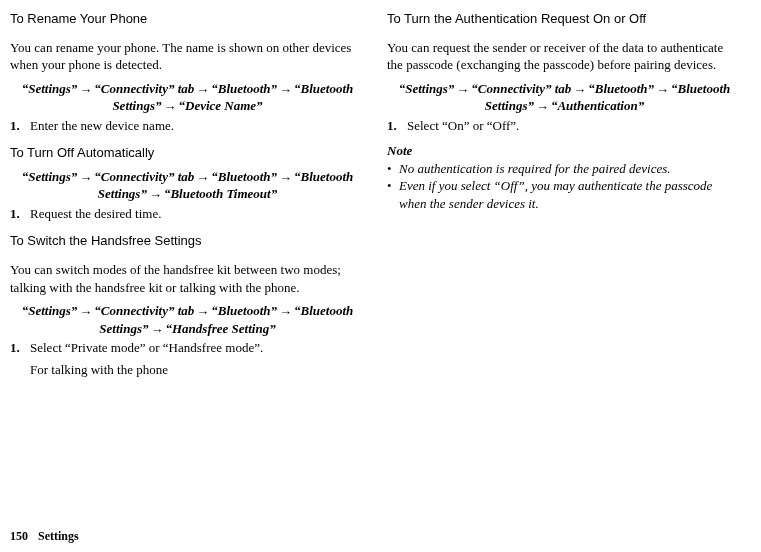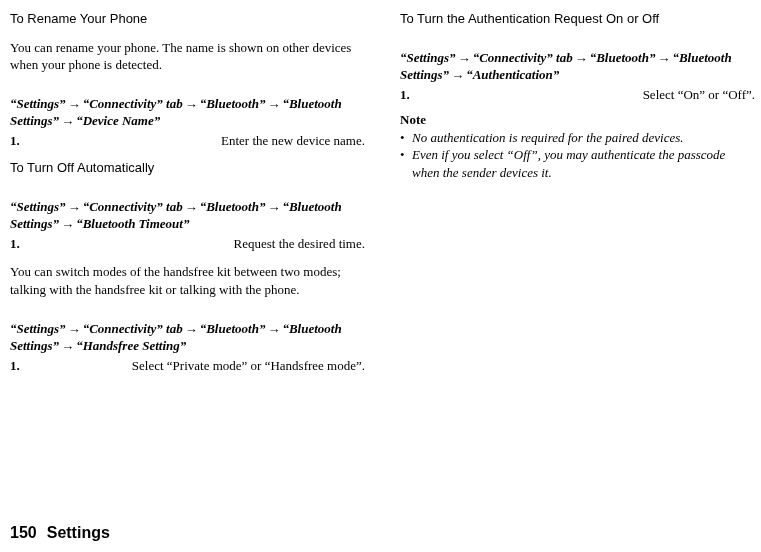--- a/index.html
+++ b/index.html
@@ -13,91 +13,92 @@
       line-height: 1.35;
       color: #000;
       background: #fff;
       width: 761px;
       height: 552px;
       padding: 10px 0 0 10px;
       position: relative;
     }
     .columns {
       display: flex;
-      gap: 35px;
+      gap: 22px;
     }
     .col {
       width: 355px;
     }
     .heading {
       font-family: Arial, Helvetica, sans-serif;
       font-size: 13px;
       font-weight: normal;
       margin-top: 6px;
     }
     .heading.first {
       margin-top: 0;
     }
     .bodytext {
       margin-top: 11px;
     }
     .path {
       font-weight: bold;
       font-style: italic;
-      margin-top: 21px;
+      margin-top: 6px;
+      text-align: center;
     }
     .arrow {
       font-family: Arial, sans-serif;
       font-style: normal;
       font-weight: normal;
       margin: 0 2px;
     }
     .step {
       display: flex;
       margin-top: 2px;
     }
     .step-num {
       font-weight: bold;
       width: 20px;
       flex-shrink: 0;
     }
     .step-text {
       flex: 1;
-      text-align: right;
     }
     .substep {
       margin-left: 20px;
       margin-top: 4px;
     }
     .mode-table {
       margin-left: 20px;
       margin-top: 4px;
       display: grid;
       grid-template-columns: auto 1fr;
       column-gap: 4px;
     }
     .note-label {
       font-weight: bold;
+      font-style: italic;
       margin-top: 8px;
     }
     .bullet-item {
       display: flex;
       font-style: italic;
     }
     .bullet-mark {
       width: 12px;
       flex-shrink: 0;
       font-style: normal;
     }
     .footer {
       position: absolute;
       bottom: 8px;
       left: 10px;
-      font-family: Liberation Sans, sans-serif;
-      font-size: 16px;
+      font-family: Liberation Serif, serif;
+      font-size: 12px;
       font-weight: bold;
     }
     .footer-num {
       margin-right: 10px;
     }
   </style>
 </head>
 <body>
 
 <div class="columns">
@@ -116,34 +117,37 @@
 
     <div class="heading" style="margin-top:10px">To Turn Off Automatically</div>
     <div class="path">
       <span>“Settings”</span><span class="arrow">→</span><span>“Connectivity” tab</span><span class="arrow">→</span><span>“Bluetooth”</span><span class="arrow">→</span><span>“Bluetooth Settings”</span><span class="arrow">→</span><span>“Bluetooth Timeout”</span>
     </div>
     <div class="step">
       <div class="step-num">1.</div>
       <div class="step-text">Request the desired time.</div>
     </div>
 
+    <div class="heading" style="margin-top:10px">To Switch the Handsfree Settings</div>
     <div class="bodytext">You can switch modes of the handsfree kit between two modes; talking with the handsfree kit or talking with the phone.</div>
     <div class="path">
       <span>“Settings”</span><span class="arrow">→</span><span>“Connectivity” tab</span><span class="arrow">→</span><span>“Bluetooth”</span><span class="arrow">→</span><span>“Bluetooth Settings”</span><span class="arrow">→</span><span>“Handsfree Setting”</span>
     </div>
     <div class="step">
       <div class="step-num">1.</div>
       <div class="step-text">Select “Private mode” or “Handsfree mode”.</div>
     </div>
     <div class="mode-table">
+      <div>For talking with the phone</div>
     </div>
   </div>
 
   <div class="col">
     <div class="heading first">To Turn the Authentication Request On or Off</div>
+    <div class="bodytext">You can request the sender or receiver of the data to authenticate the passcode (exchanging the passcode) before pairing devices.</div>
     <div class="path">
       <span>“Settings”</span><span class="arrow">→</span><span>“Connectivity” tab</span><span class="arrow">→</span><span>“Bluetooth”</span><span class="arrow">→</span><span>“Bluetooth Settings”</span><span class="arrow">→</span><span>“Authentication”</span>
     </div>
     <div class="step">
       <div class="step-num">1.</div>
       <div class="step-text">Select “On” or “Off”.</div>
     </div>
 
     <div class="note-label">Note</div>
     <div class="bullet-item">

